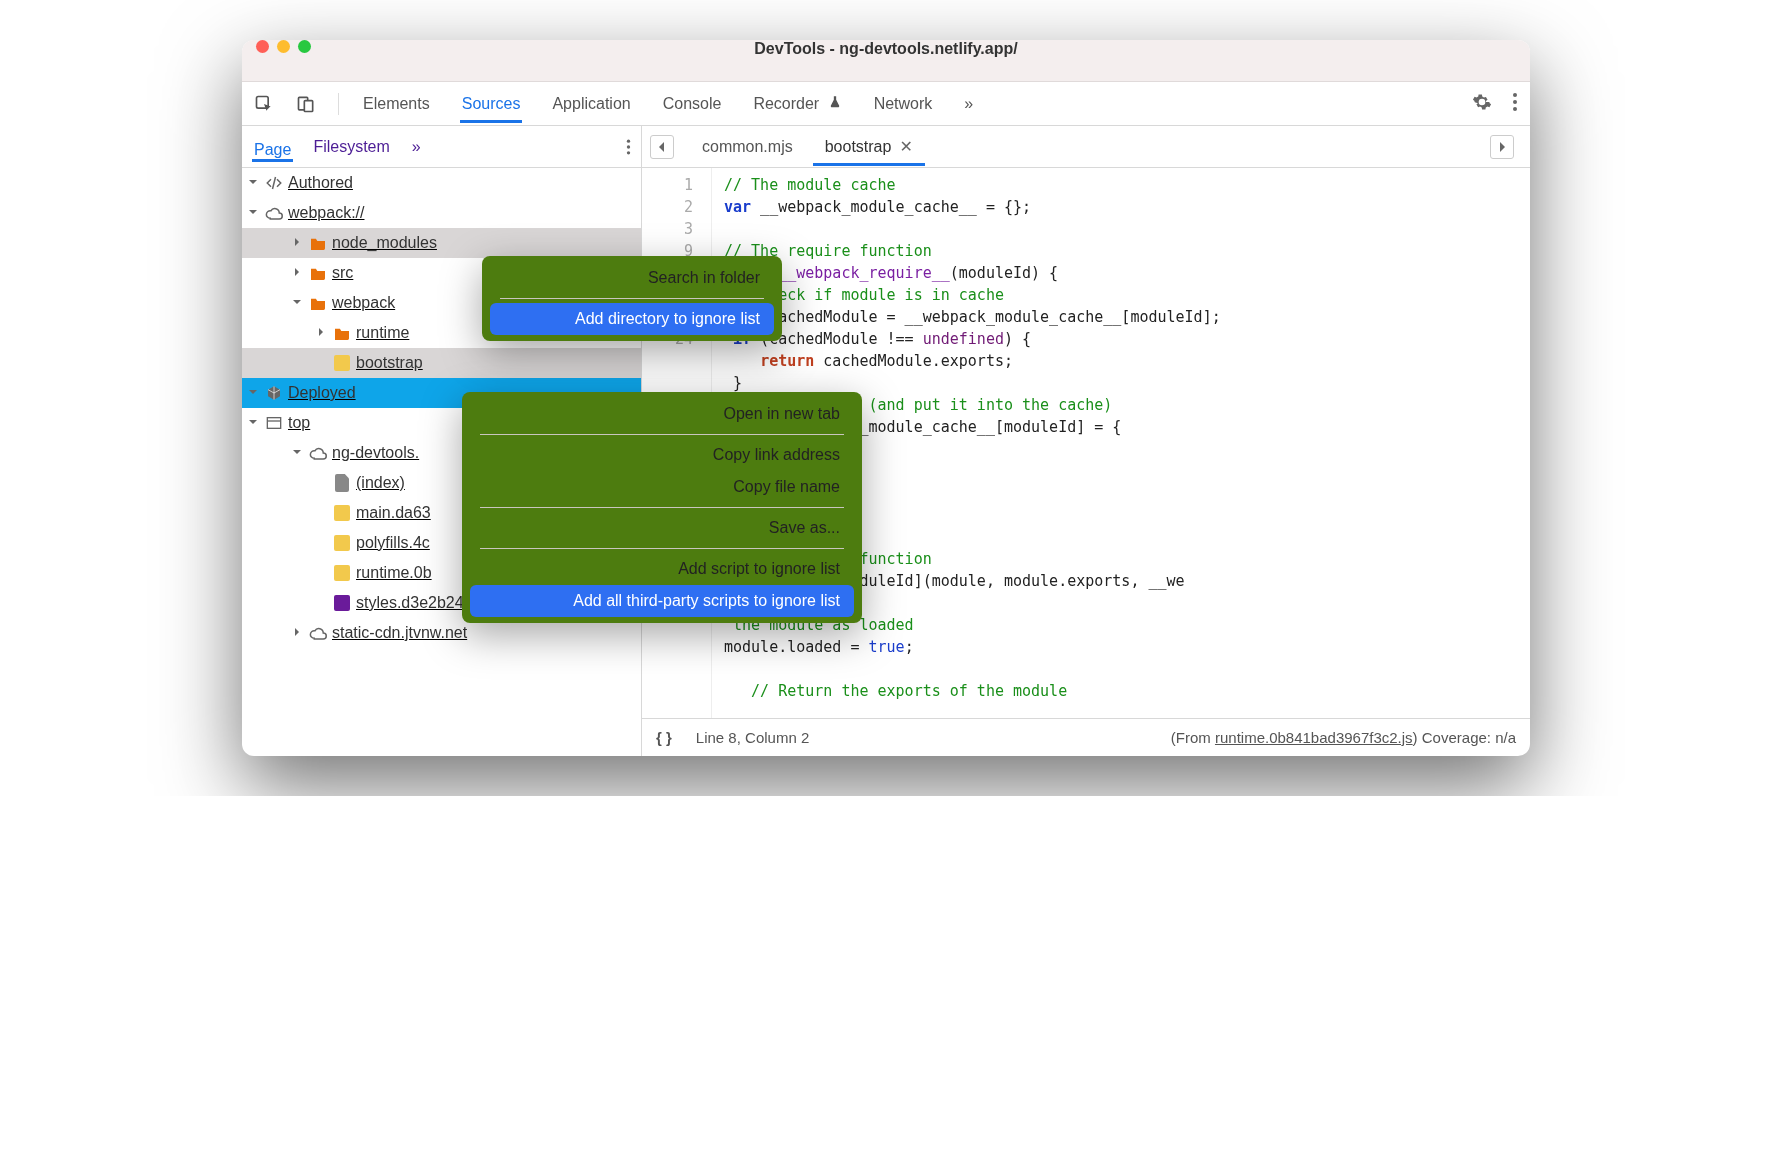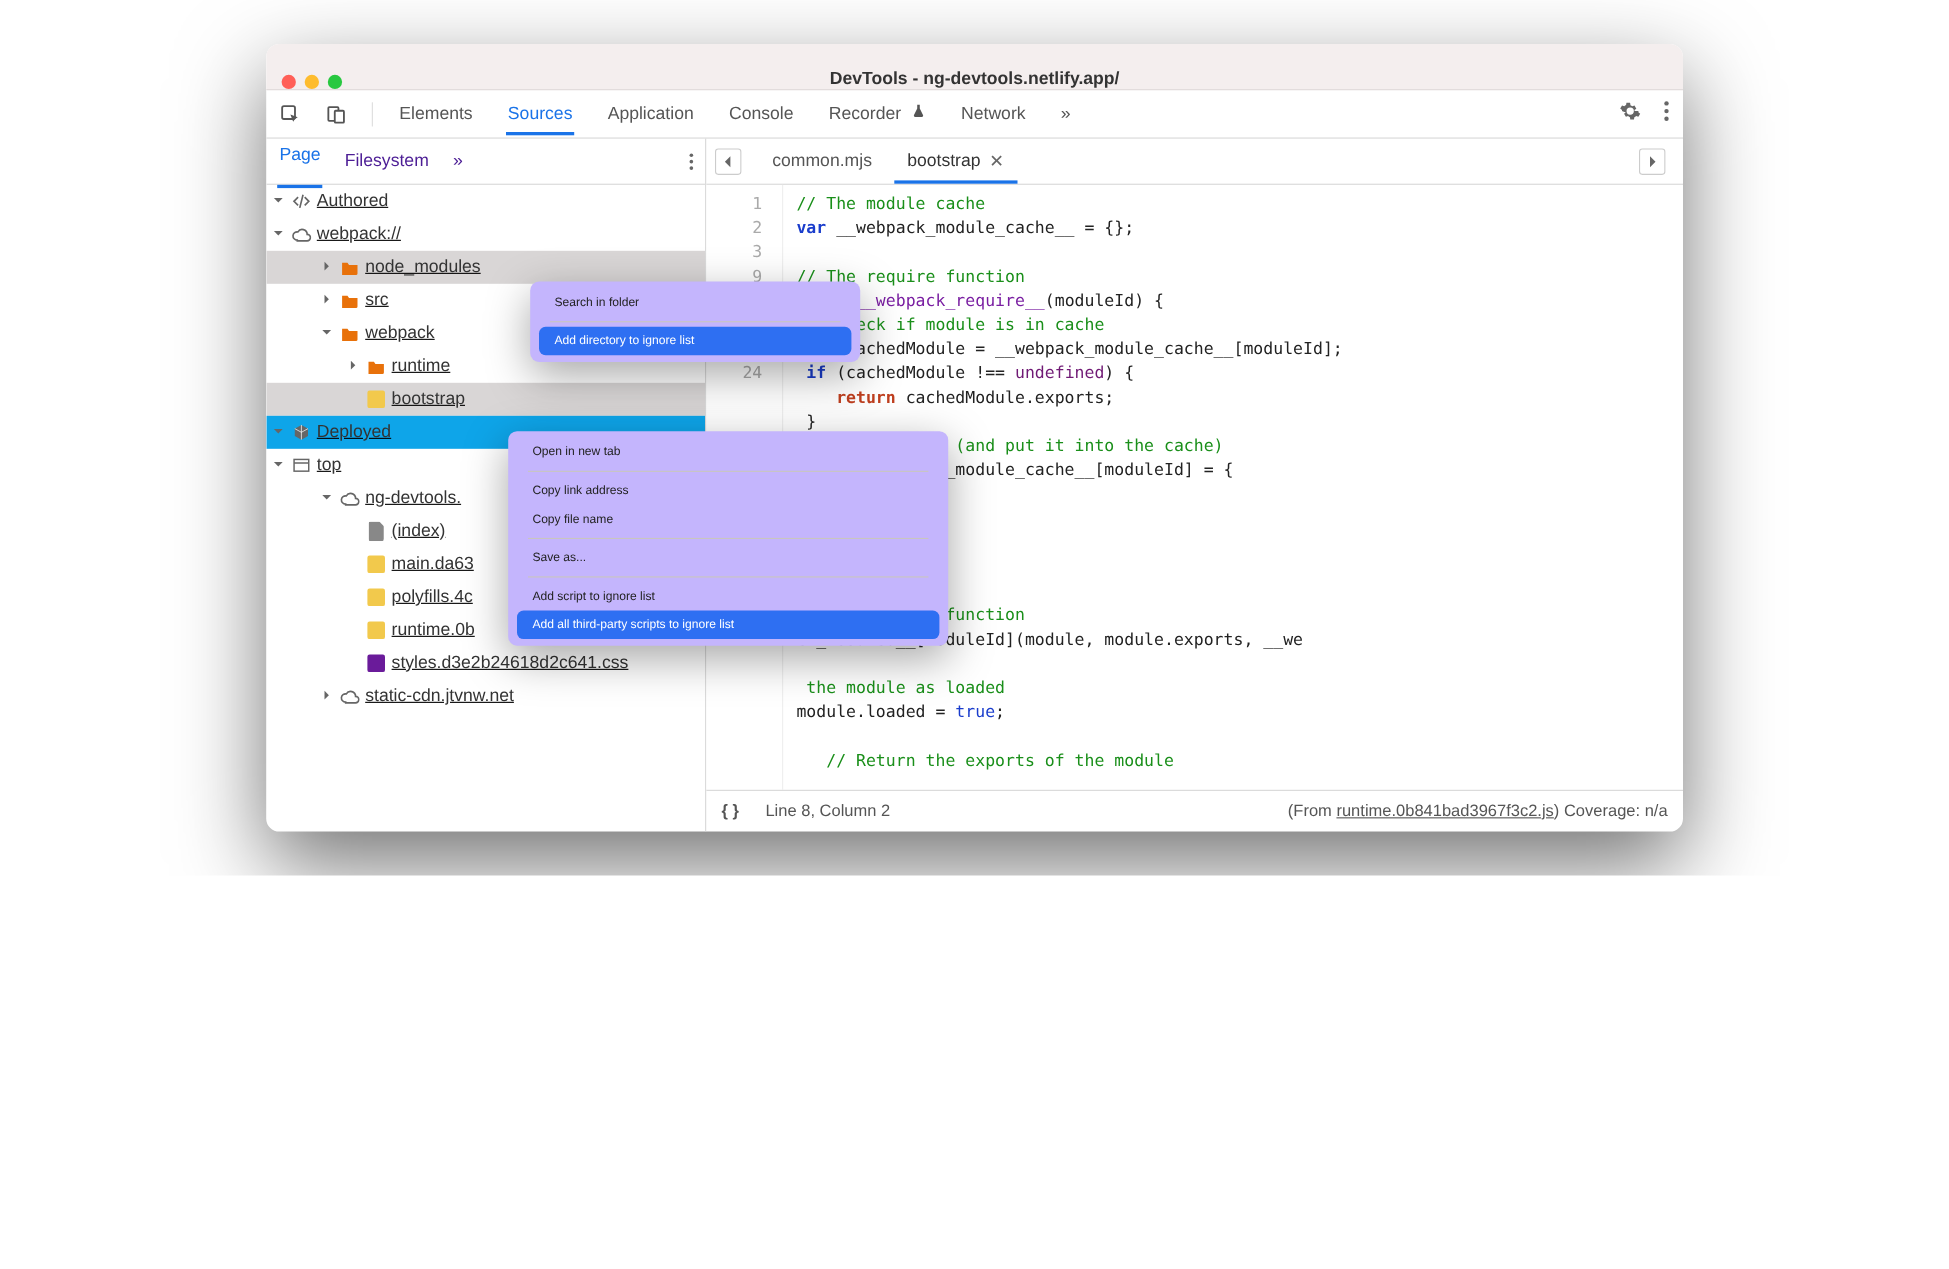--- a/index.html
+++ b/index.html
@@ -14,21 +14,21 @@
     border-radius: 12px;
     box-shadow: 0 30px 80px rgba(0,0,0,0.55);
     overflow: hidden;
     background: #fff;
     position: relative;
   }
   .titlebar {
     height: 42px;
     background: #f4eeee;
     display: flex;
-    align-items: flex-end;
+    align-items: flex-start;
     padding: 0 14px;
     position: relative;
     border-bottom: 1px solid #e0dada;
   }
   .traffic { display: flex; gap: 8px; }
   .tl { width: 13px; height: 13px; border-radius: 50%; }
   .tl.red { background: #ff5f57; }
   .tl.yel { background: #febc2e; }
   .tl.grn { background: #28c840; }
   .title {
@@ -50,21 +50,21 @@
   .ttab { color:#555; padding: 10px 2px; cursor:pointer; white-space:nowrap;}
   .ttab.active { color:#1a73e8; border-bottom: 3px solid #1a73e8; padding-bottom:7px; font-weight:500;}
   .right-tools { display:flex; gap:20px; align-items:center; color:#666;}
 
   .panes { display:flex; height: 630px; }
 
   
   .sidebar { width: 400px; border-right: 1px solid #d8d8d8; display:flex; flex-direction:column; overflow:hidden;}
   .side-tabs { height: 42px; display:flex; align-items:center; padding:0 10px; gap:18px; border-bottom:1px solid #d8d8d8;}
   .side-tabs .stab { color:#4c1d95; padding:10px 2px; cursor:pointer;}
-  .side-tabs .stab.active { color:#1a73e8; border-bottom:3px solid #1a73e8; padding-bottom:18px; font-weight:500;}
+  .side-tabs .stab.active { color:#1a73e8; border-bottom:3px solid #1a73e8; padding-bottom:0; font-weight:500;}
   .side-tabs .more { margin-left:auto; display:flex; align-items:center; gap:14px; color:#666;}
   .tree { flex:1; overflow:auto; font-size:16px; user-select:none;text-decoration:underline; }
   .row { display:flex; align-items:center; height:30px; padding-left:6px; gap:5px; white-space:nowrap;}
   .row.sel { background:#d9d6d6; }
   .row.sel2 { background:#0ea5e9; }
   .arrow { width:12px; height:12px; display:inline-block; color:#666; }
   .arrow svg { display:block; }
   .indent1 { }
   .indent2 { padding-left: 50px; }
   .indent3 { padding-left: 74px; }
@@ -92,23 +92,23 @@
   .c-fn { color: #7a1fa2; }
   .c-lit { color: #701a75; }
   .c-ret { color:#c04020; font-weight:600;}
   .c-bool { color:#1a3dcc; }
   .status { height:38px; border-top:1px solid #d8d8d8; display:flex; align-items:center; padding:0 14px; gap:24px; color:#555; font-size:15px;}
   .status .right { margin-left:auto; }
   .status .link { text-decoration:underline; }
 
   
   .ctx {
-    position:absolute; background:#c4b5fd; border-radius:8px;
+    position:absolute; background:#4d7c0f; border-radius:8px;
     box-shadow: 0 12px 40px rgba(0,0,0,0.35);
-    padding: 6px 8px; z-index: 50; font-size:11px; color:#222;
+    padding: 6px 8px; z-index: 50; font-size:16px; color:#222;text-align:right;
   }
   .ctx .item { padding:7px 14px; border-radius:6px; white-space:nowrap; cursor:pointer;}
   .ctx .item.hi { background:#2e6ff2; color:#fff; }
   .ctx .divider { height:1px; background:#c9c6bf; margin:4px 10px; }
   #ctx1 { left: 240px; top: 216px; width: 300px;}
   #ctx2 { left: 220px; top: 352px; width: 400px;}
 </style>
 </head>
 <body>
 

